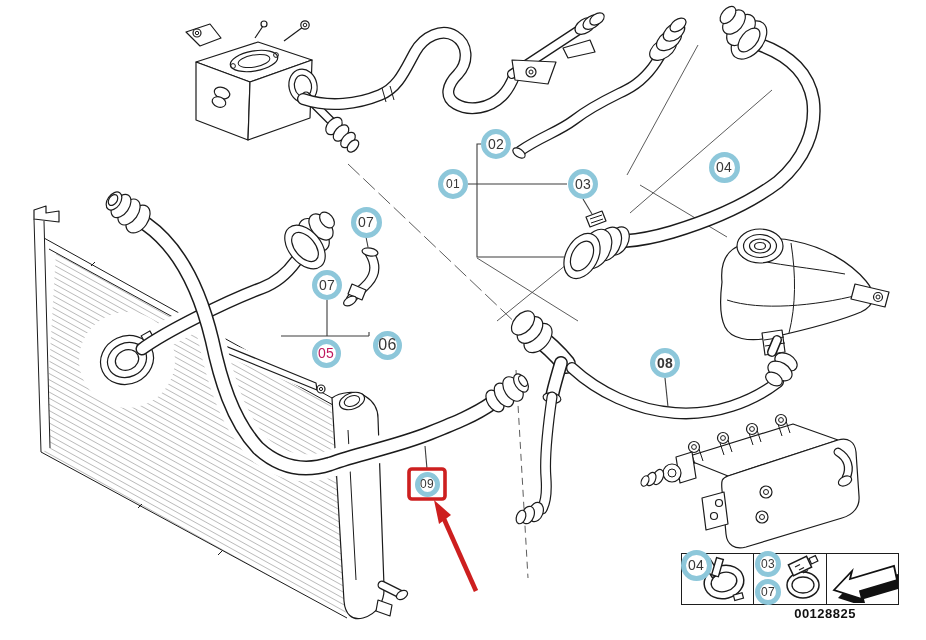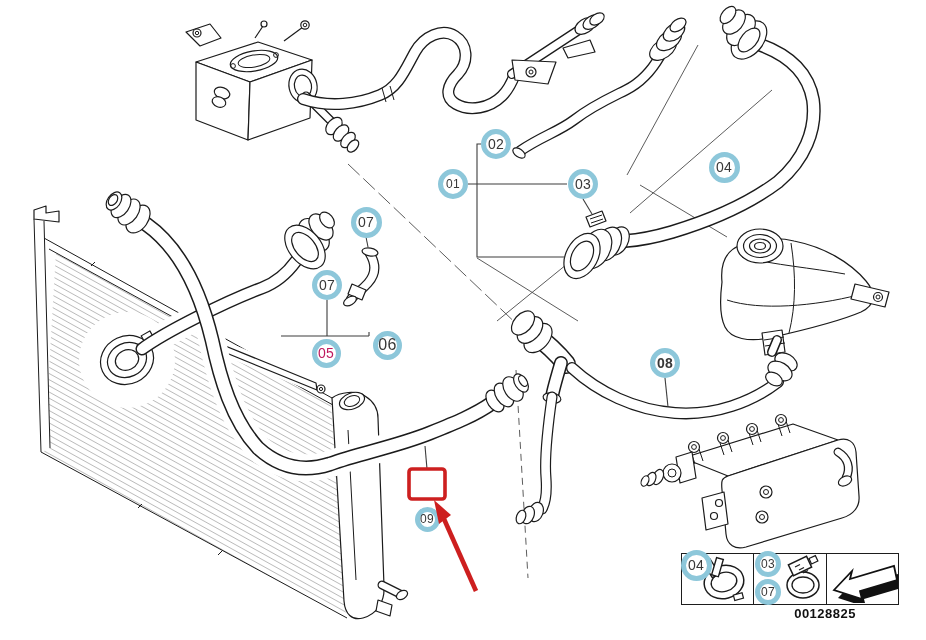--- a/index.html
+++ b/index.html
@@ -343,21 +343,21 @@
 <div class="callouts">
       <div class="callout" style="left: 438px; top: 169px; width: 30px; height: 30px; font-size: 12px; border-color: rgb(141, 199, 218); color: rgb(56, 56, 56);">01</div>
       <div class="callout" style="left: 481px; top: 129px; width: 30px; height: 30px; font-size: 14px; border-color: rgb(141, 199, 218); color: rgb(56, 56, 56);">02</div>
       <div class="callout" style="left: 568px; top: 169px; width: 30px; height: 30px; font-size: 14px; border-color: rgb(141, 199, 218); color: rgb(56, 56, 56);">03</div>
       <div class="callout" style="left: 708.5px; top: 151.5px; width: 31px; height: 31px; font-size: 14px; border-color: rgb(141, 199, 218); color: rgb(56, 56, 56);">04</div>
       <div class="callout" style="left: 311.5px; top: 338.5px; width: 29px; height: 29px; font-size: 14px; border-color: rgb(141, 199, 218); color: #be185d;">05</div>
       <div class="callout" style="left: 373px; top: 303.5px; width: 29px; height: 29px; font-size: 16px; border-color: rgb(141, 199, 218); color: rgb(56, 56, 56); margin-top: 27px;">06</div>
       <div class="callout" style="left: 350.5px; top: 206.5px; width: 31px; height: 31px; font-size: 14px; border-color: rgb(141, 199, 218); color: rgb(56, 56, 56);">07</div>
       <div class="callout" style="left: 312px; top: 270px; width: 30px; height: 30px; font-size: 14px; border-color: rgb(141, 199, 218); color: rgb(56, 56, 56);">07</div>
       <div class="callout" style="left: 650px; top: 348px; width: 30px; height: 30px; font-size: 14px; border-color: rgb(141, 199, 218); color: rgb(56, 56, 56); font-weight: bold;">08</div>
-      <div class="callout" style="left: 414.5px; top: 471.5px; width: 25px; height: 25px; font-size: 12px; border-color: rgb(141, 199, 218); color: rgb(56, 56, 56); margin-top: 35px;">09</div>
+      <div class="callout" style="left: 414.5px; top: 471.5px; width: 25px; height: 25px; font-size: 12px; border-color: rgb(141, 199, 218); color: rgb(56, 56, 56);">09</div>
       <div class="callout" style="left: 680.5px; top: 549.5px; width: 31px; height: 31px; font-size: 14px; border-color: rgb(141, 199, 218); color: rgb(56, 56, 56);">04</div>
       <div class="callout" style="left: 755px; top: 551px; width: 26px; height: 26px; font-size: 12px; border-color: rgb(141, 199, 218); color: rgb(56, 56, 56);">03</div>
       <div class="callout" style="left: 755px; top: 579px; width: 26px; height: 26px; font-size: 12px; border-color: rgb(141, 199, 218); color: rgb(56, 56, 56);">07</div>
     </div>
 
 <svg class="overlay" width="926" height="640" viewBox="0 0 926 640">
   <rect x="409" y="469" width="36" height="30" rx="3" fill="none" stroke="#cd1f1f" stroke-width="3.6"></rect>
   <line x1="476" y1="591" x2="444" y2="519" stroke="#cd1f1f" stroke-width="4.6"></line>
   <polygon points="434,500 451,515 439,524" fill="#cd1f1f"></polygon>
 </svg>

